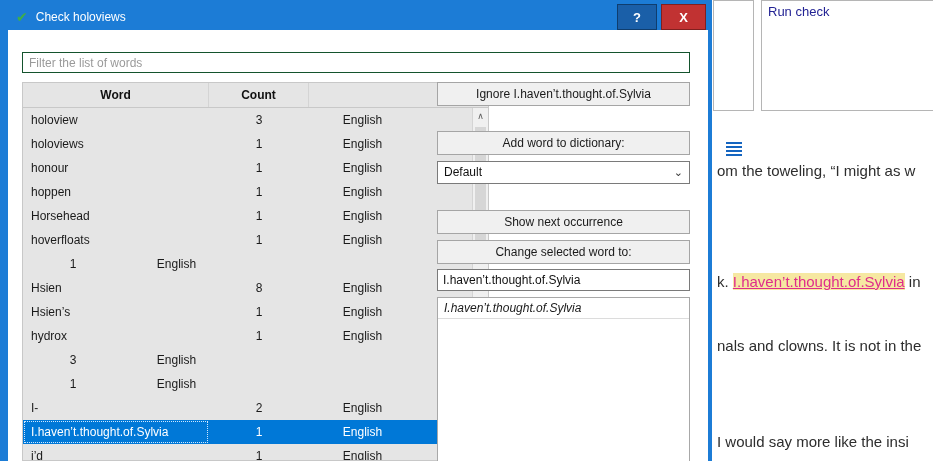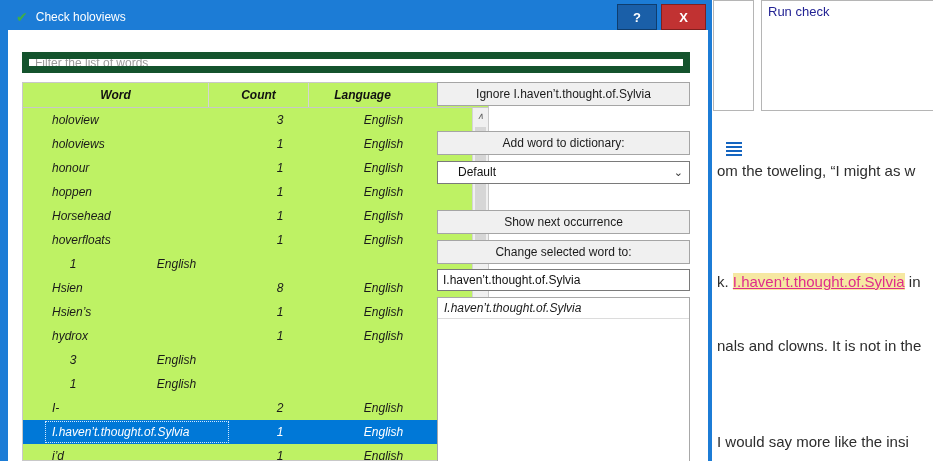--- a/index.html
+++ b/index.html
@@ -49,42 +49,42 @@
   }
   .help-btn { right: 51px; width: 40px; background: #1a5fa8; border: 1px solid #0f3d6e; }
   .close-btn { right: 2px; width: 45px; background: #c13232; border: 1px solid #801f1f; }
 
   .client {
     position: absolute; left: 8px; top: 30px; width: 700px; height: 431px;
     background: #ffffff;
   }
   .filter-input {
     position: absolute; left: 14px; top: 22px; width: 668px; height: 21px;
-    border: 7px solid #14532d; padding: 0 6px; font-size: 12px;
+    border: 1px solid #14532d; padding: 0 6px; font-size: 12px;
     font-family: "Liberation Sans", sans-serif; color: #222;
   }
   .filter-input::placeholder { color: #9a9a9a; }
 
   
   .word-table {
     position: absolute; left: 14px; top: 52px; width: 467px; height: 379px;
-    border: 1px solid #c8c8c8; overflow: hidden; background: #bef264; font-style: italic;
+    border: 1px solid #c8c8c8; overflow: hidden; background: #e5e5e5;
   }
   .thead { display: flex; height: 25px; border-bottom: 1px solid #c8c8c8; }
   .thcell {
     font-size: 12px; font-weight: bold; color: #111; text-align: center;
     line-height: 24px; border-right: 1px solid #d4d4d4;
   }
   .col-word { width: 186px; }
   .col-count { width: 100px; }
   .col-lang { width: 107px; border-right: none; }
   .tbody { position: absolute; left: 0; top: 25px; right: 16px; bottom: 0; }
   .trow { display: flex; height: 24px; font-size: 12px; color: #1a1a1a; }
   .trow .tcell { line-height: 24px; overflow: hidden; white-space: nowrap; }
-  .trow .cell-word { width: 186px; padding-left: 8px; text-align: left; margin-left: 21px; }
+  .trow .cell-word { width: 186px; padding-left: 8px; text-align: left; }
   .trow .cell-count { width: 100px; text-align: center; }
   .trow .cell-lang { width: 107px; text-align: center; }
   .trow.selected { background: #0078d7; color: #ffffff; }
   .trow.selected .cell-word { outline: 1px dotted #cfe8ff; outline-offset: -2px; }
 
   .scrollbar {
     position: absolute; top: 25px; right: 0; width: 16px; bottom: 0;
     background: #f0f0f0; border-left: 1px solid #d4d4d4;
   }
   .scroll-up {
@@ -103,21 +103,21 @@
     background: #f0f0f0; border: 1px solid #a5a5a5; font-size: 12px;
     color: #1a1a1a; text-align: center; line-height: 22px; cursor: pointer;
   }
   .btn-ignore { top: 0; }
   .btn-add { top: 49px; }
   .btn-next { top: 128px; }
   .btn-change { top: 158px; }
   .combo {
     position: absolute; left: 0; top: 79px; width: 253px; height: 23px;
     background: #ffffff; border: 1px solid #7a7a7a; font-size: 12px;
-    color: #111; line-height: 21px; padding-left: 20px; cursor: pointer;
+    color: #111; line-height: 21px; padding-left: 6px; cursor: pointer;
   }
   .combo .arrow {
     position: absolute; right: 6px; top: 0; font-size: 11px; color: #333;
   }
   .change-input {
     position: absolute; left: 0; top: 187px; width: 253px; height: 22px;
     border: 1px solid #7a7a7a; font-size: 12px; padding: 0 5px;
     font-family: "Liberation Sans", sans-serif; color: #111;
   }
   .suggestions {
@@ -159,21 +159,20 @@
       <span class="tb-btn close-btn">X</span>
     </div>
 
     <div class="client">
       <input class="filter-input" type="text" placeholder="Filter the list of words" style="">
 
       <div class="word-table">
         <div class="thead">
           <div class="thcell col-word">Word</div>
           <div class="thcell col-count">Count</div>
-          <div class="thcell col-lang">Language</div>
         </div>
         <div class="tbody">
             <div class="trow">
               <div class="tcell cell-word">holoview</div>
               <div class="tcell cell-count">3</div>
               <div class="tcell cell-lang">English</div>
             </div>
             <div class="trow">
               <div class="tcell cell-word">holoviews</div>
               <div class="tcell cell-count">1</div>

